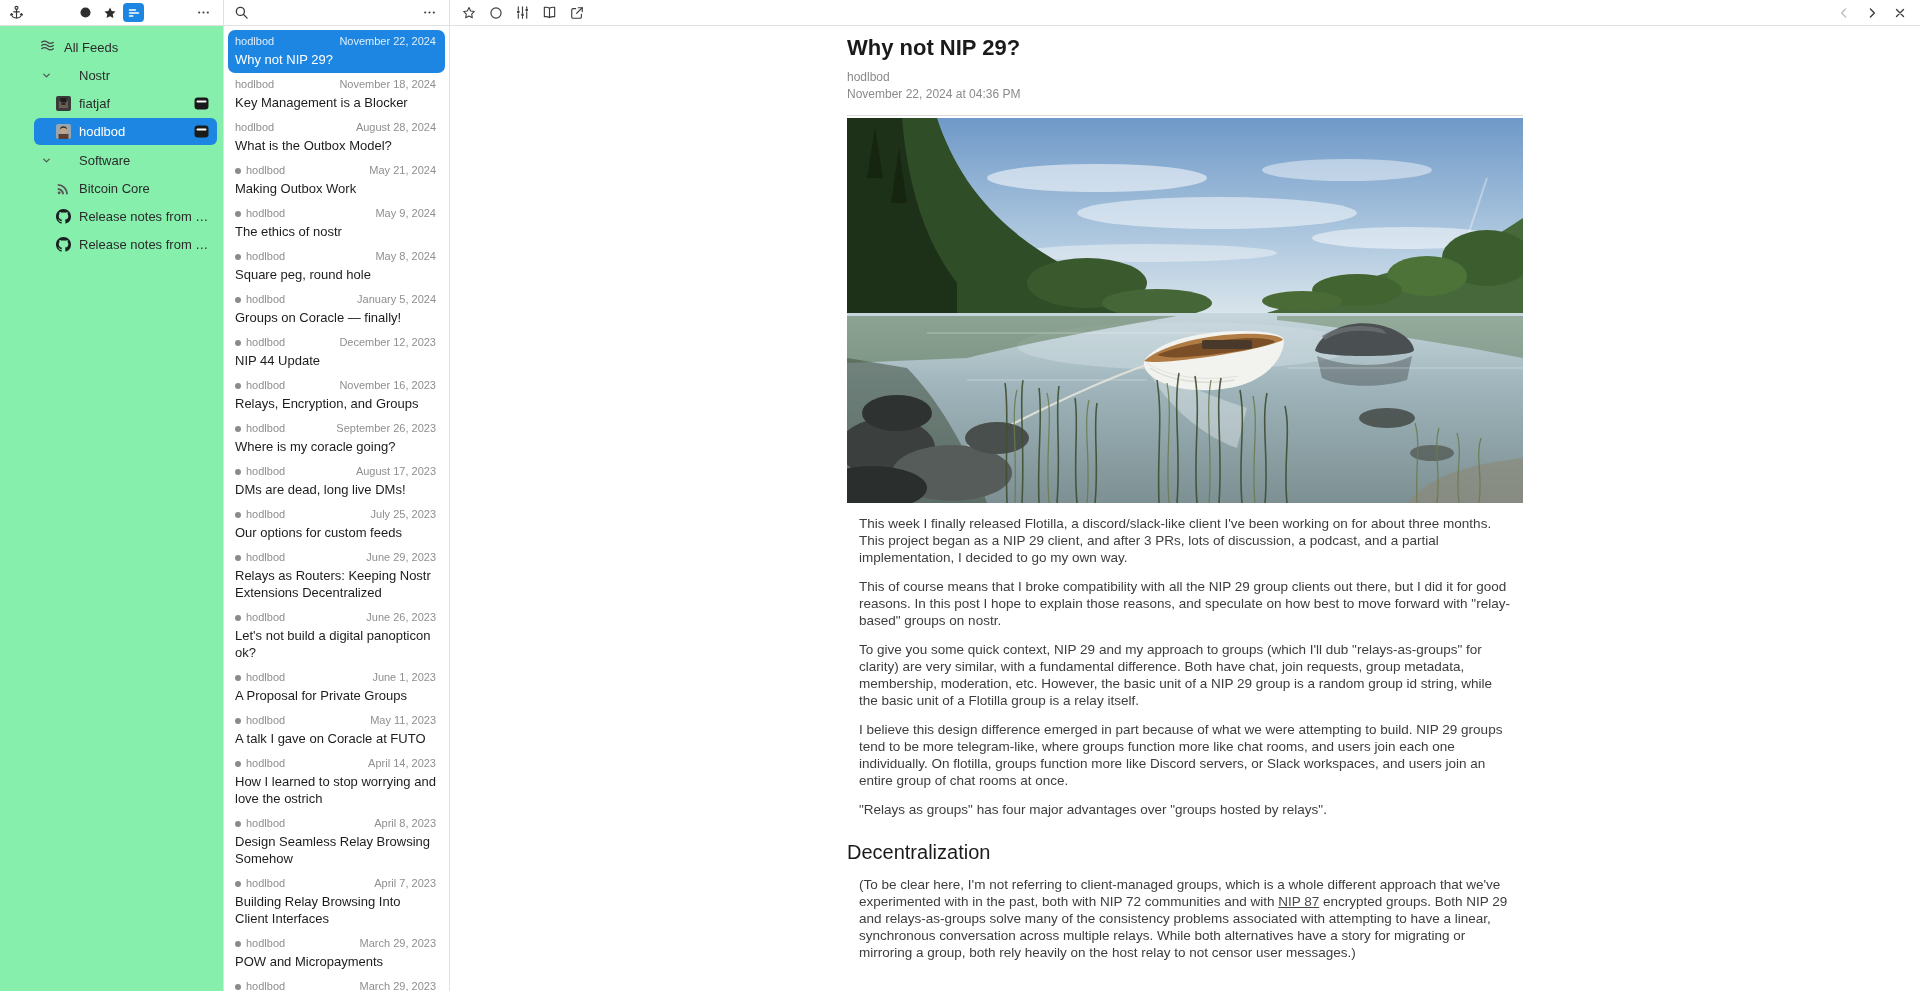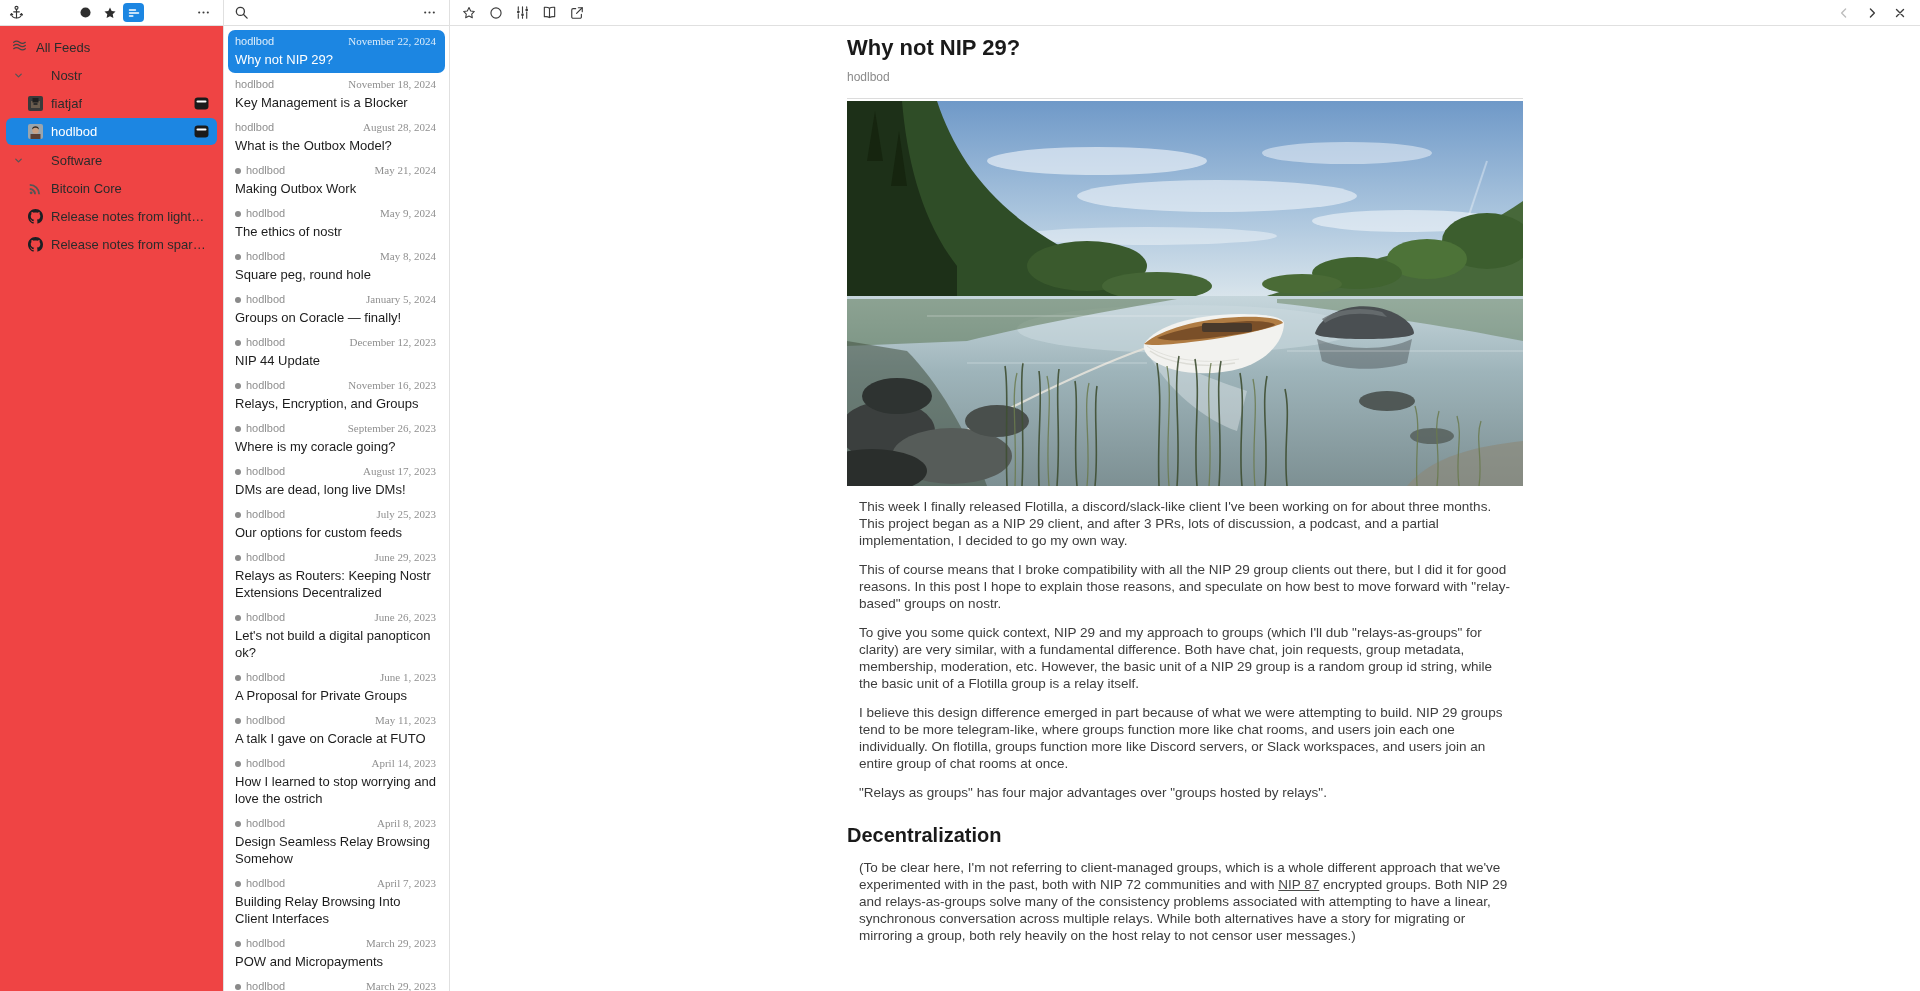--- a/index.html
+++ b/index.html
@@ -15,52 +15,52 @@
   .tb-list{width:226px;border-right:1px solid #e0e0e0;}
   .tb-article{flex:1;}
   .icon-btn{width:21px;height:19px;display:flex;align-items:center;justify-content:center;border-radius:4px;flex:0 0 auto;}
   .icon-btn.active{background:#1c86e2;}
   .icon-btn.disabled{color:#bdbdbd;}
   .icon-btn{color:#3c3c3c;}
   .tb-spacer{margin-left:auto;}
   
   .main{display:flex;height:966px;}
   
-  .sidebar{width:224px;box-sizing:border-box;border-right:1px solid #e0e0e0;background:#ef4444;padding-top:7px;}
+  .sidebar{width:224px;box-sizing:border-box;border-right:1px solid #e0e0e0;background:#86efac;padding-top:7px;padding-left:28px;}
   .side-row{height:28px;display:flex;align-items:center;font-size:13px;color:#2b2b2b;box-sizing:border-box;}
   .side-top{padding:0 10px 0 12px;}
   .side-sec{padding:0 10px 0 12px;}
   .side-sec .chev{display:flex;width:12px;justify-content:center;}
   .side-sec .lbl{margin-left:27px;}
   .side-top .lbl{margin-left:9px;}
   .side-item{margin:1px 6px;padding:0 8px 0 21px;height:27px;border-radius:6px;display:flex;align-items:center;font-size:13px;color:#2b2b2b;}
   .side-item .lbl{margin-left:8px;white-space:nowrap;overflow:hidden;text-overflow:ellipsis;}
   .side-item .badge{margin-left:auto;display:flex;}
   .side-item.selected{background:#1c86e2;color:#ffffff;}
   .side-item .fico{display:flex;width:16px;justify-content:center;flex:0 0 auto;}
   
   .listpane{width:226px;box-sizing:border-box;border-right:1px solid #e0e0e0;background:#ffffff;padding-top:4px;overflow:hidden;}
   .list-item{padding:5px 13px 5px 11px;cursor:default;}
   .list-item.selected{background:#1c86e2;border-radius:7px;margin:0 4px;padding-left:7px;padding-right:9px;}
   .li-meta{display:flex;align-items:center;font-size:11px;color:#8f8f8f;line-height:13px;}
-  .li-meta .date{margin-left:auto;font-family:Liberation Serif, serif;}
+  .li-meta .date{margin-left:auto;}
   .li-dot{width:6px;height:6px;border-radius:50%;background:#8a8a8a;margin-right:5px;flex:0 0 auto;}
   .li-title{font-size:13px;color:#1c1c1c;line-height:17px;margin-top:3px;}
   .list-item.selected .li-meta{color:rgba(255,255,255,.85);}
   .list-item.selected .li-title{color:#ffffff;}
   
   .articlepane{flex:1;overflow:hidden;background:#ffffff;}
   .article-col{width:676px;margin:0 auto;padding-top:9px;}
   .a-title{font-size:22px;font-weight:bold;color:#1a1a1a;margin:0;line-height:26px;}
   .a-author{font-size:12px;color:#8a8a8a;margin-top:9px;}
   .a-date{font-size:12px;color:#8a8a8a;margin-top:3px;}
   .a-sep{border:none;border-top:1px solid #dcdcdc;margin:14px 0 2px;}
   .a-image{display:block;}
   .a-body p{font-size:13.5px;line-height:17px;color:#3d3d3d;margin:12px 12px;}
-  .a-body h2{font-size:20px;font-weight:bold;color:#1a1a1a;margin:22px 0 12px;line-height:24px;}
+  .a-body h2{font-size:20px;font-weight:normal;color:#1a1a1a;margin:22px 0 12px;line-height:24px;}
   .a-body a{color:#4a4a4a;text-decoration:underline;}
 </style>
 </head>
 <body>
 
 <div class="topbar">
   <div class="tb-sec tb-sidebar">
     <span class="icon-btn" style="margin-left:6px;">
         <svg viewBox="0 0 16 16" width="15" height="15" fill="none" stroke="#333" stroke-width="1.2" stroke-linecap="round">
           <circle cx="8" cy="3" r="1.6"></circle>
@@ -432,20 +432,21 @@
             <span class="date">March 29, 2023</span>
           </div>
         </div>
       </div>
   </div>
 
   <div class="articlepane">
     <div class="article-col">
       <h1 class="a-title">Why not NIP 29?</h1>
       <div class="a-author">hodlbod</div>
+      <div class="a-date">November 22, 2024 at 04:36 PM</div>
       <hr class="a-sep">
       <div>
         <svg class="a-image" viewBox="0 0 676 385" width="676" height="385">
           <defs>
             <linearGradient id="sky" x1="0" y1="0" x2="0" y2="1">
               <stop offset="0" stop-color="#6f99c8"></stop>
                 <stop offset="0.55" stop-color="#a9c4dd"></stop>
                 <stop offset="1" stop-color="#dbe6ec"></stop>
             </linearGradient>
             <linearGradient id="water" x1="0" y1="0" x2="0" y2="1">

